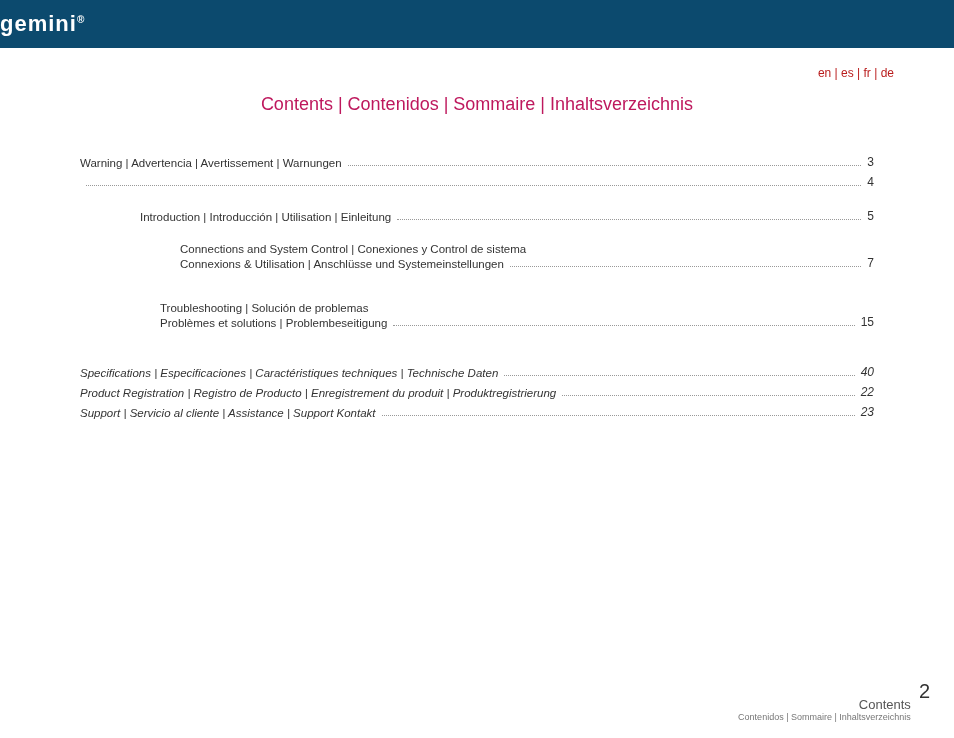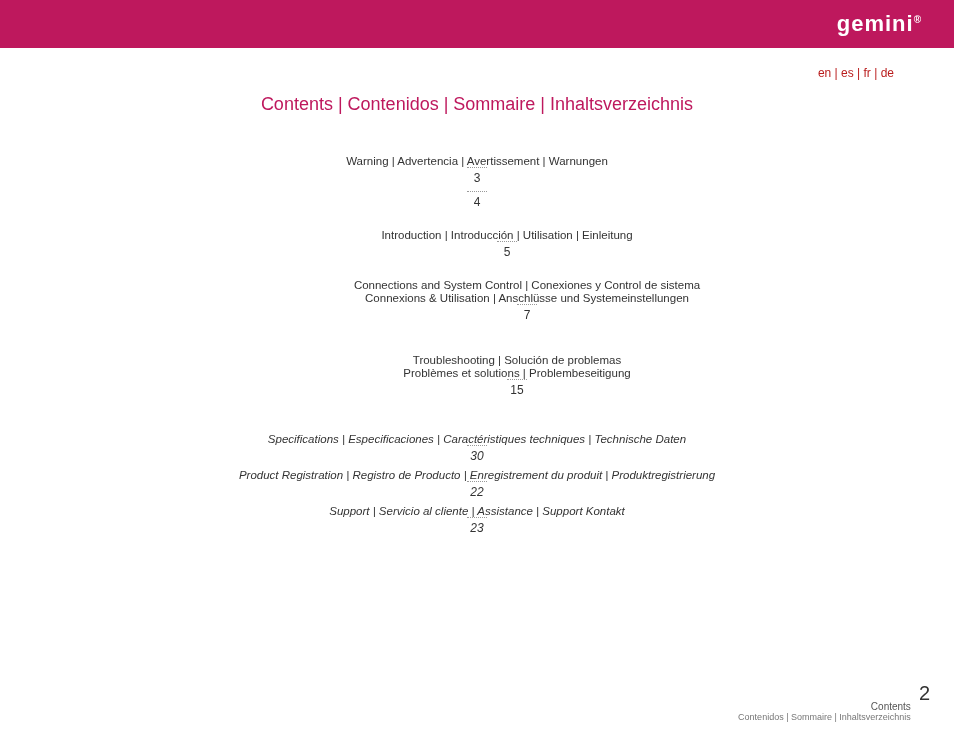--- a/index.html
+++ b/index.html
@@ -14,24 +14,23 @@
       background: #ffffff;
       font-family: Arial, Helvetica, sans-serif;
       overflow: hidden;
       position: relative;
     }
 
     
     .header-bar {
       width: 100%;
       height: 48px;
-      background: #be185d;
+      background: #0c4a6e;
       display: flex;
       align-items: center;
-      justify-content: flex-end;
       padding-right: 32px;
     }
 
     .brand-name {
       color: #ffffff;
       font-size: 22px;
       font-weight: bold;
       font-family: Arial, Helvetica, sans-serif;
       letter-spacing: 1px;
     }
@@ -61,25 +60,24 @@
     
     .toc-container {
       padding: 10px 80px 0 80px;
       display: flex;
       flex-direction: column;
       gap: 0;
     }
 
     .toc-entry {
       display: flex;
-      align-items: center;
+      align-items: flex-end;
       margin-bottom: 6px;
       font-size: 11.5px;
       color: #333333;
-      flex-direction: column;
     }
 
     .toc-label {
       white-space: nowrap;
       flex-shrink: 0;
     }
 
     .toc-dots {
       flex: 1;
       border-bottom: 1px dotted #999999;
@@ -126,21 +124,21 @@
 
     
     .footer {
       position: absolute;
       bottom: 16px;
       right: 24px;
       text-align: right;
     }
 
     .footer-main {
-      font-size: 10px;
+      font-size: 13px;
       color: #555555;
       margin-top: 36px;
     }
 
     .footer-sub {
       font-size: 9px;
       color: #777777;
     }
 
     .footer-num {
@@ -220,21 +218,21 @@
       <span class="toc-label">Problèmes et solutions | Problembeseitigung</span>
       <span class="toc-dots"></span>
       <span class="toc-page">15</span>
     </div>
   </div>
 
   <div class="group5">
     <div class="toc-entry">
       <span class="toc-label">Specifications | Especificaciones | Caractéristiques techniques | Technische Daten</span>
       <span class="toc-dots"></span>
-      <span class="toc-page">30</span>
+      <span class="toc-page">40</span>
     </div>
     <div class="toc-entry">
       <span class="toc-label">Product Registration | Registro de Producto | Enregistrement du produit | Produktregistrierung</span>
       <span class="toc-dots"></span>
       <span class="toc-page">22</span>
     </div>
     <div class="toc-entry">
       <span class="toc-label">Support | Servicio al cliente | Assistance | Support Kontakt</span>
       <span class="toc-dots"></span>
       <span class="toc-page">23</span>

